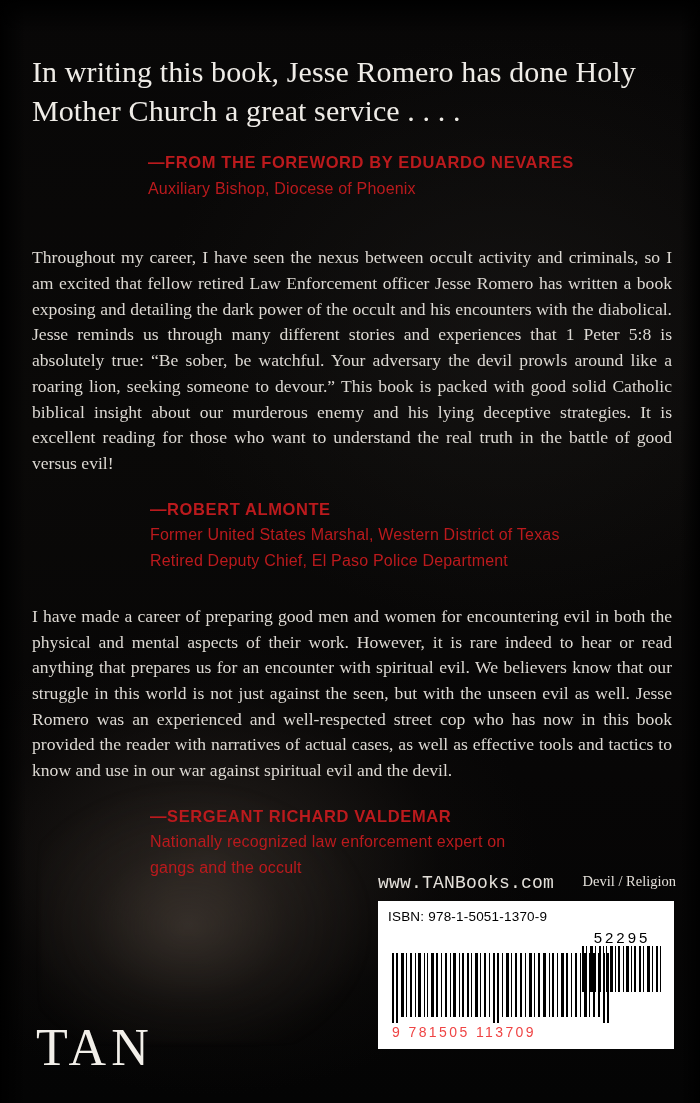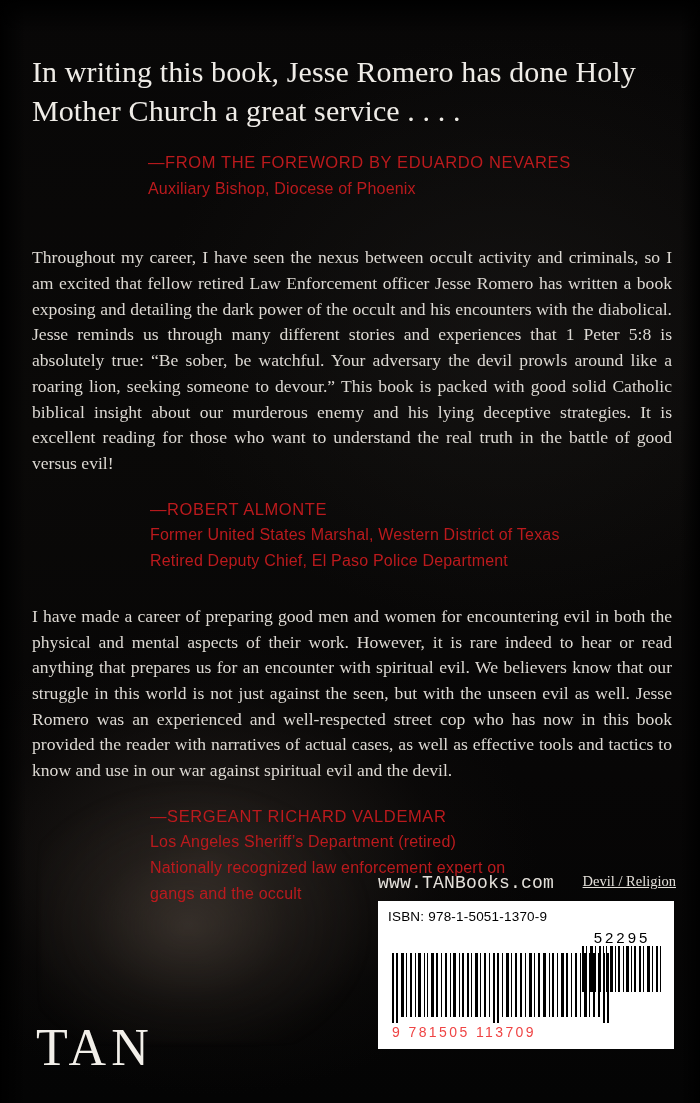--- a/index.html
+++ b/index.html
@@ -71,21 +71,21 @@
     padding-left: 116px;
     color: #b8191c;
   }
   .attribution.indent2 {
     padding-left: 118px;
   }
   .attrib-name {
     font-family: "Liberation Sans", sans-serif;
     font-size: 16.5px;
     letter-spacing: 0.6px;
-    font-weight: 400;
+    font-weight: 700;
     line-height: 1.55;
     color: #bb1a1d;
     margin-top: 12px;
   }
   .attrib-line {
     font-family: "Liberation Sans", sans-serif;
     font-size: 16px;
     letter-spacing: 0.2px;
     line-height: 1.62;
     color: #bb1a1d;
@@ -116,21 +116,20 @@
     color: #e4e0da;
     letter-spacing: 0.2px;
   }
   .category {
     position: absolute;
     right: 24px;
     top: 0px;
     font-family: "Liberation Serif", serif;
     font-size: 14.5px;
     color: #e4e0da;
-    text-decoration: underline;
   }
   .barcode-box {
     position: absolute;
     left: 378px;
     top: 28px;
     width: 296px;
     height: 148px;
     background: #ffffff;
     box-sizing: border-box;
     padding: 8px 10px 6px 10px;
@@ -206,21 +205,20 @@
     <div class="attribution indent2">
       <div class="attrib-name">—ROBERT ALMONTE</div>
       <div class="attrib-line">Former United States Marshal, Western District of Texas</div>
       <div class="attrib-line">Retired Deputy Chief, El Paso Police Department</div>
     </div>
 
     <div class="blurb second">I have made a career of preparing good men and women for encountering evil in both the physical and mental aspects of their work. However, it is rare indeed to hear or read anything that prepares us for an encounter with spiritual evil. We believers know that our struggle in this world is not just against the seen, but with the unseen evil as well.  Jesse Romero was an experienced and well-respected street cop who has now in this book provided the reader with narratives of actual cases, as well as effective tools and tactics to know and use in our war against spiritual evil and the devil.</div>
 
     <div class="attribution indent2">
       <div class="attrib-name">—SERGEANT RICHARD VALDEMAR</div>
-      <div class="attrib-line">Los Angeles Sheriff’s Department (retired)</div>
       <div class="attrib-line">Nationally recognized law enforcement expert on</div>
       <div class="attrib-line">gangs and the occult</div>
     </div>
 
   </div>
 
   <div class="footer">
 
     <div class="web">www.TANBooks.com</div>
     <div class="category">Devil / Religion</div>

